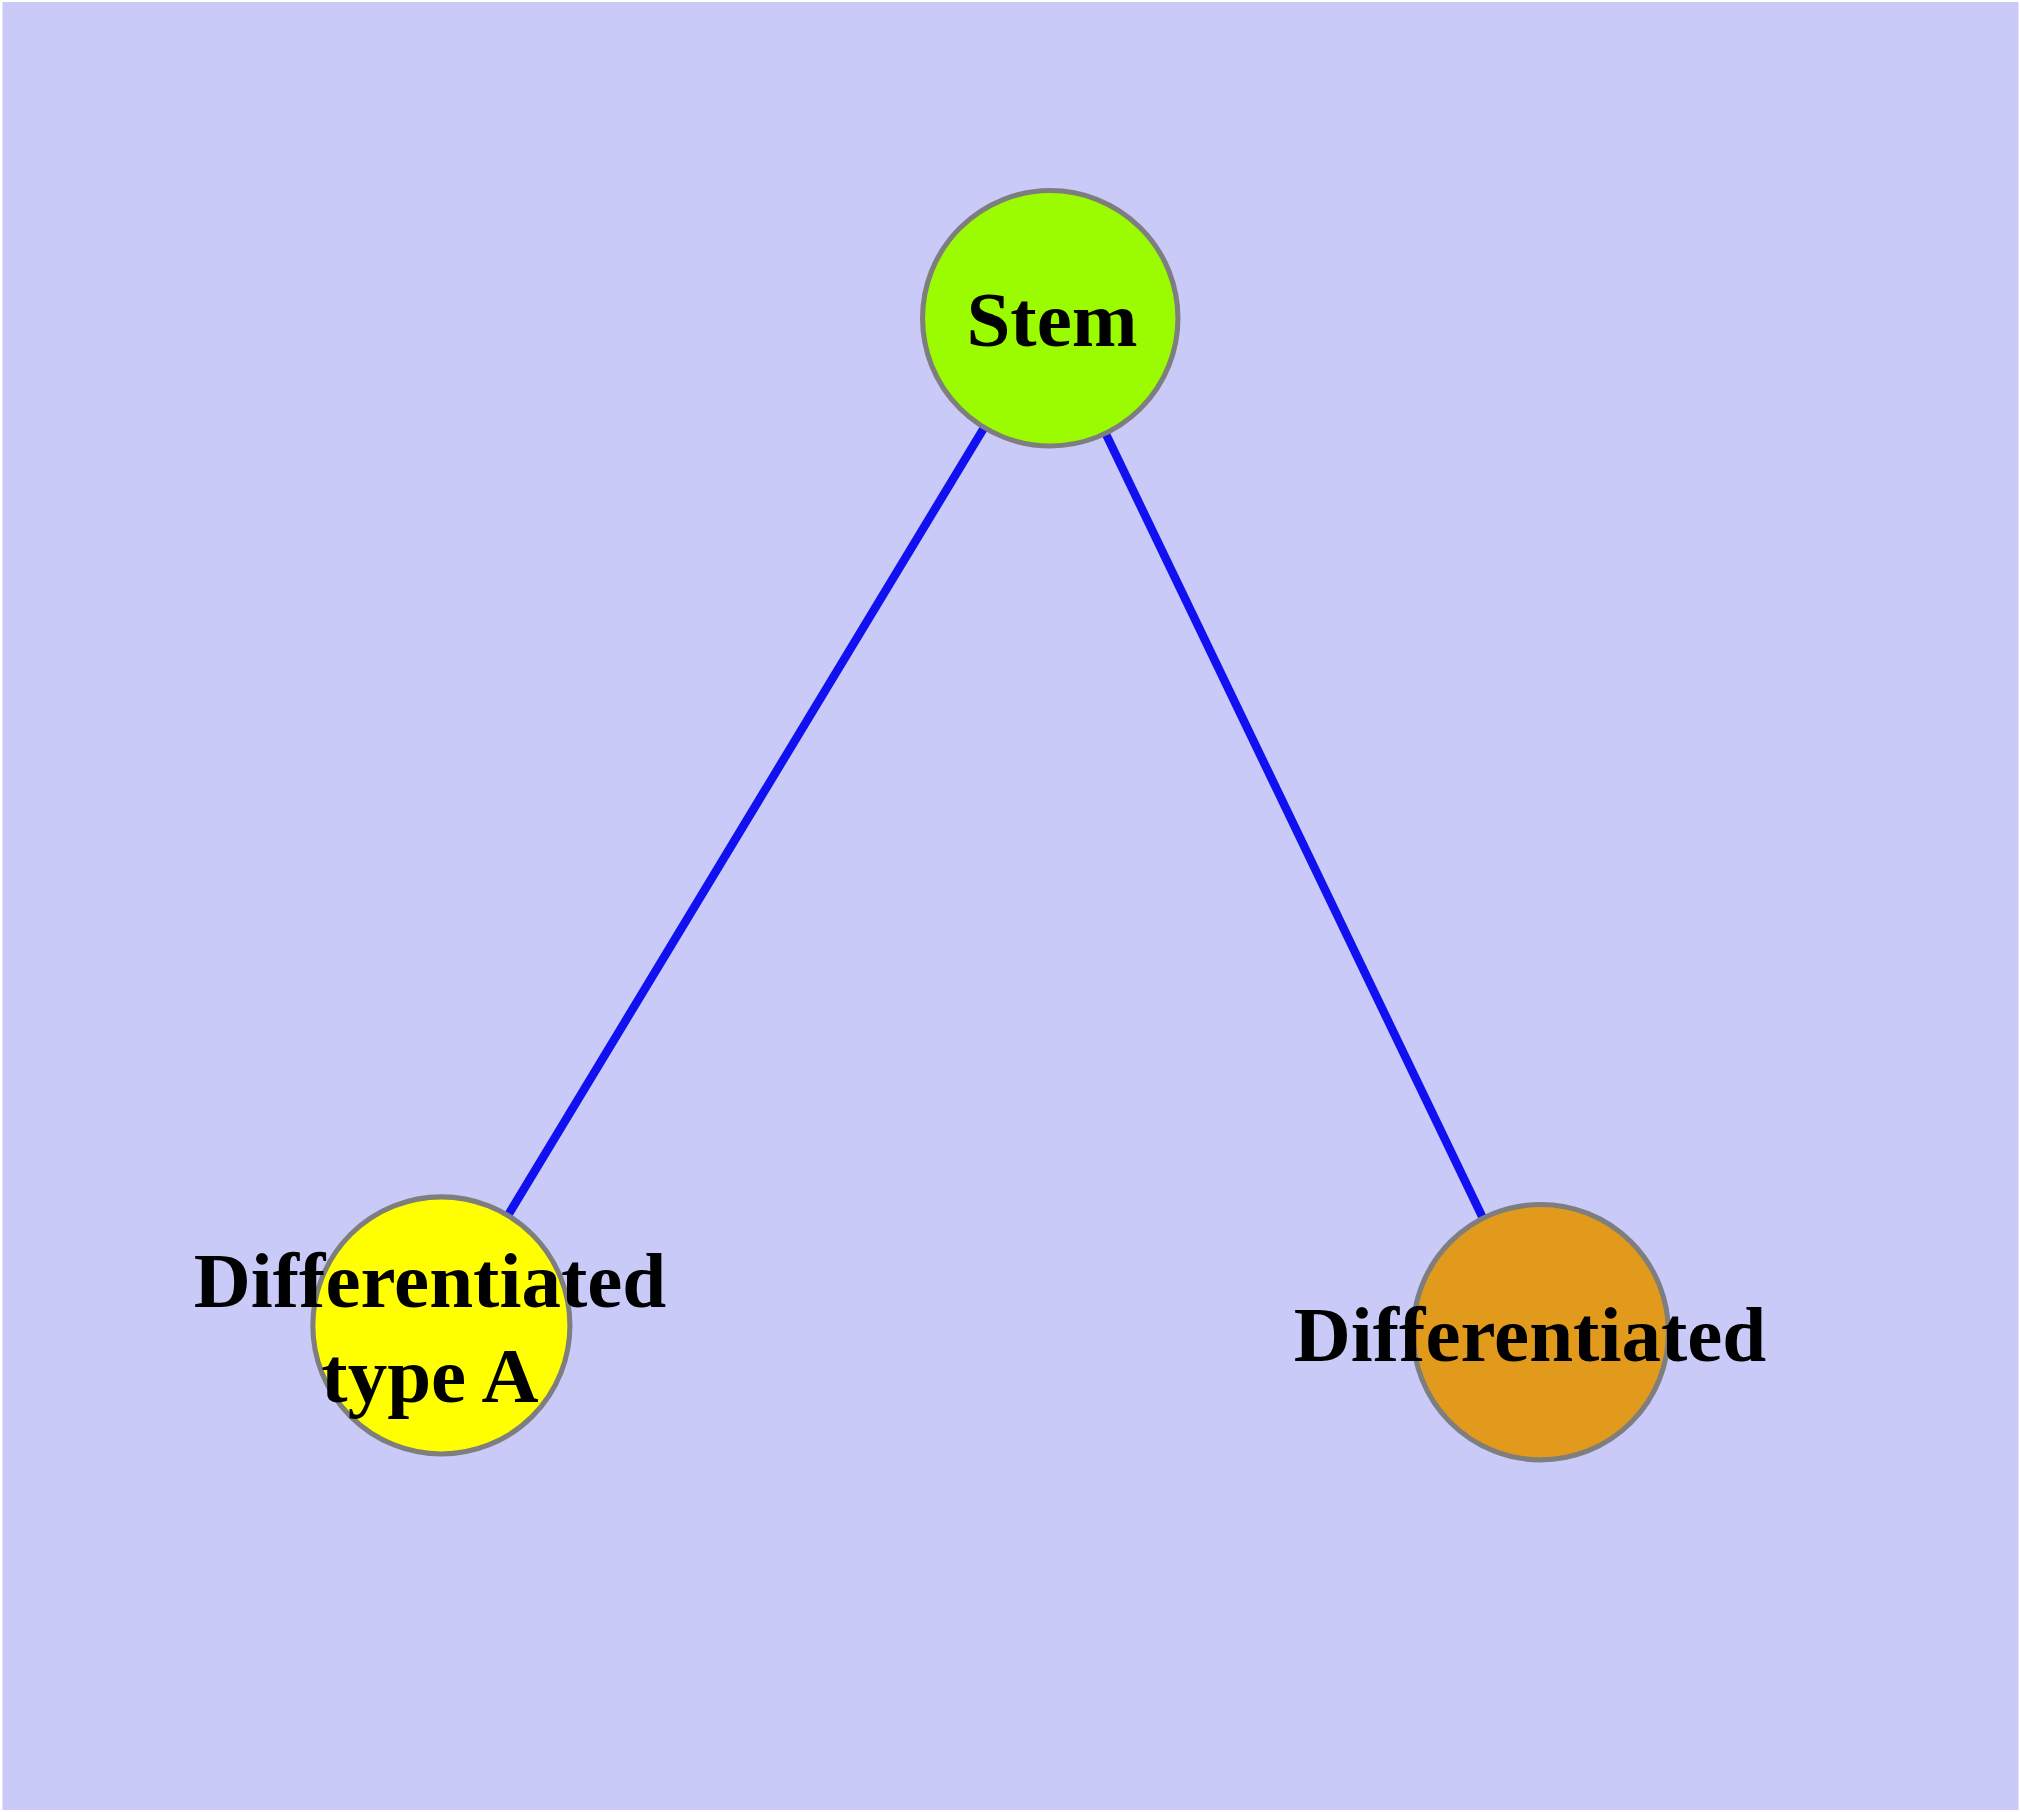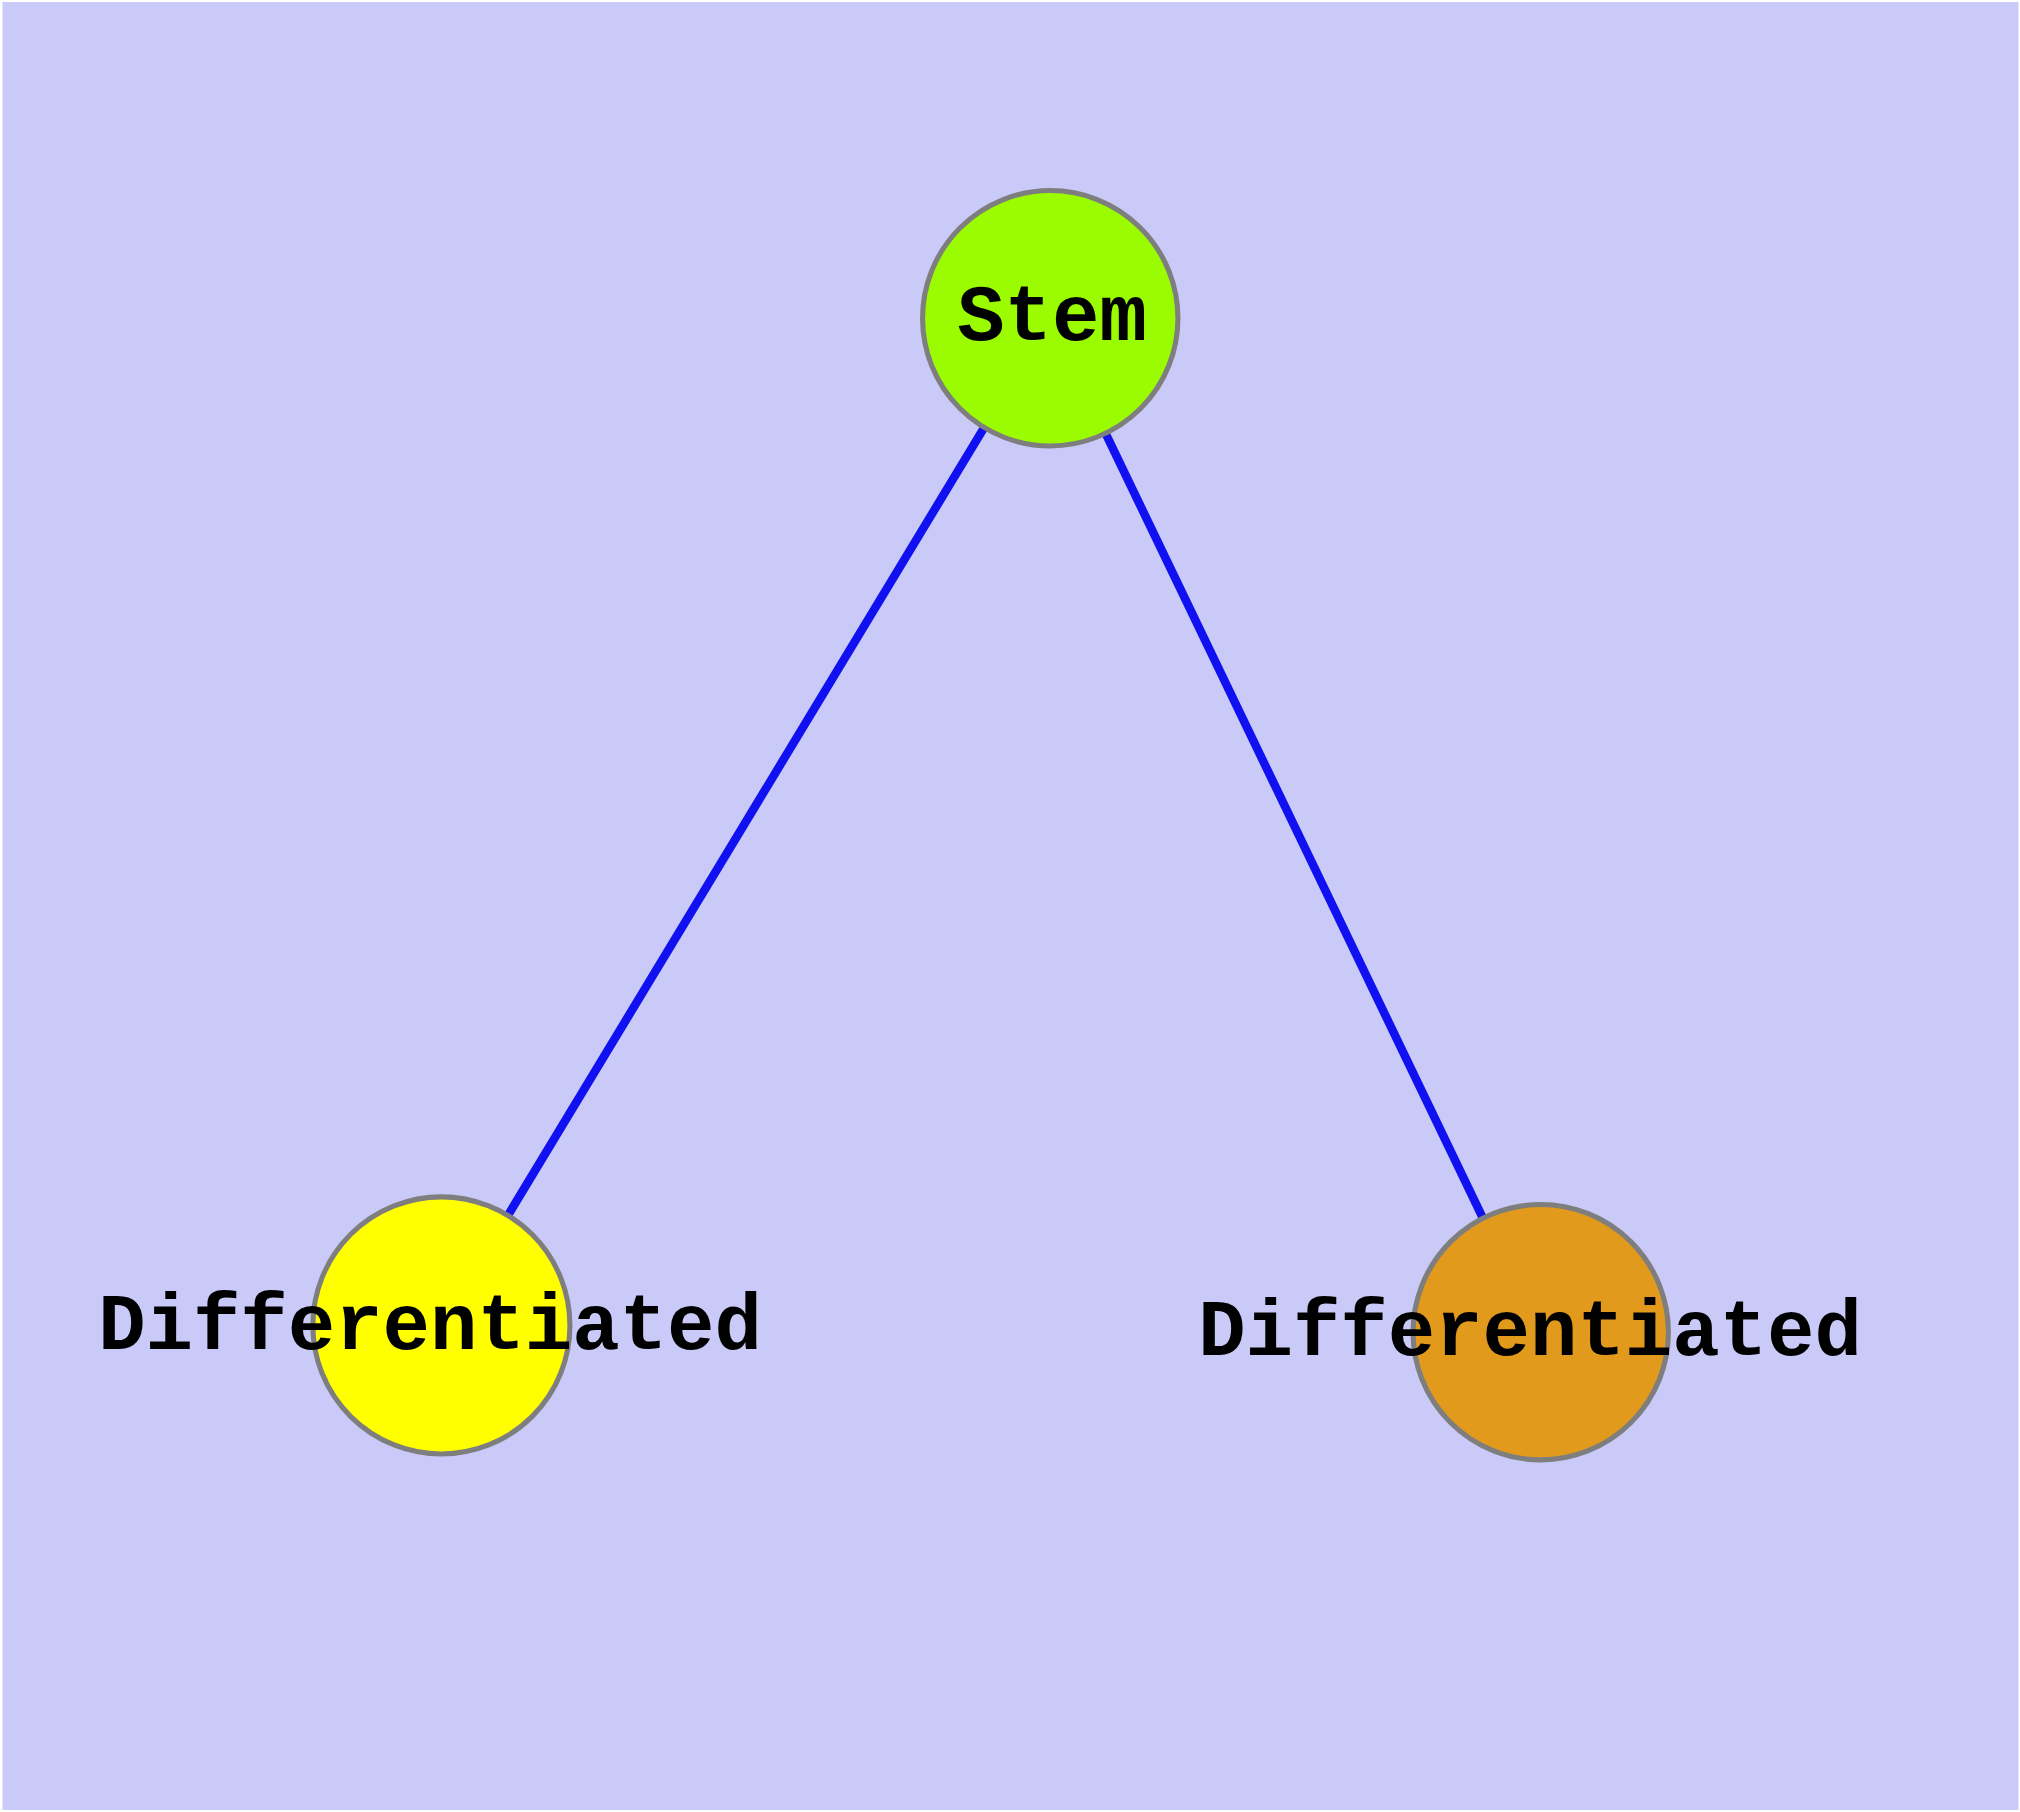--- a/index.html
+++ b/index.html
@@ -7,21 +7,21 @@
     padding: 0;
     background: #ffffff;
   }
   .canvas {
     position: relative;
     width: 2021px;
     height: 1812px;
     border: 2.5px solid #ffffff;
     box-sizing: border-box;
     overflow: hidden;
-    font-family: Liberation Mono, monospace;
+    font-family: Liberation Serif, serif;
   }
   .canvas svg {
     position: absolute;
     left: 0;
     top: 0;
     width: 100%;
     height: 100%;
     display: block;
   }
   .node-label {
@@ -57,20 +57,21 @@
 
     <circle cx="1819" cy="1573" r="151" stroke-width="6" fill="#E29A1D" stroke="#7E7E7E"></circle>
   </svg>
 
   <div class="node-label" style="left:1050px; top:317px;">
     <span>Stem</span>
   </div>
 
   <div class="node-label" style="left:428px; top:1326px;">
     <span>Differentiated</span>
+    <span>type A</span>
   </div>
 
   <div class="node-label" style="left:1528px; top:1332px;">
     <span>Differentiated</span>
   </div>
 
 </div>
 
 
 </body></html>

